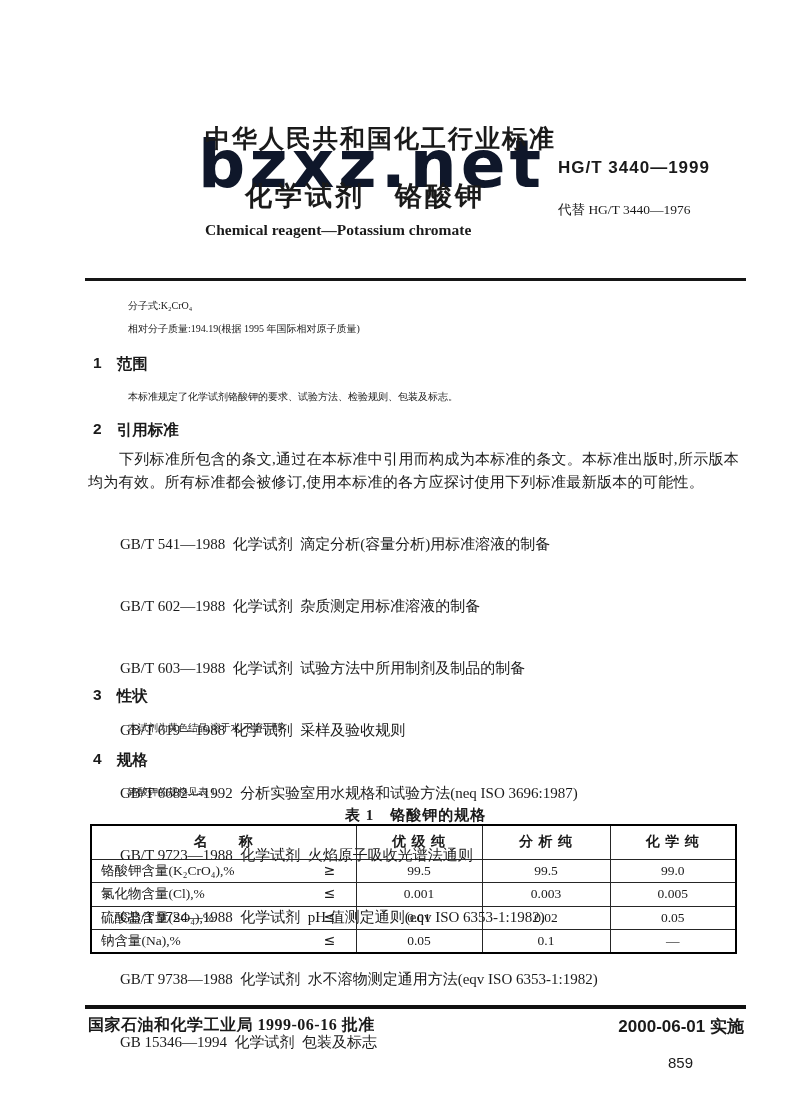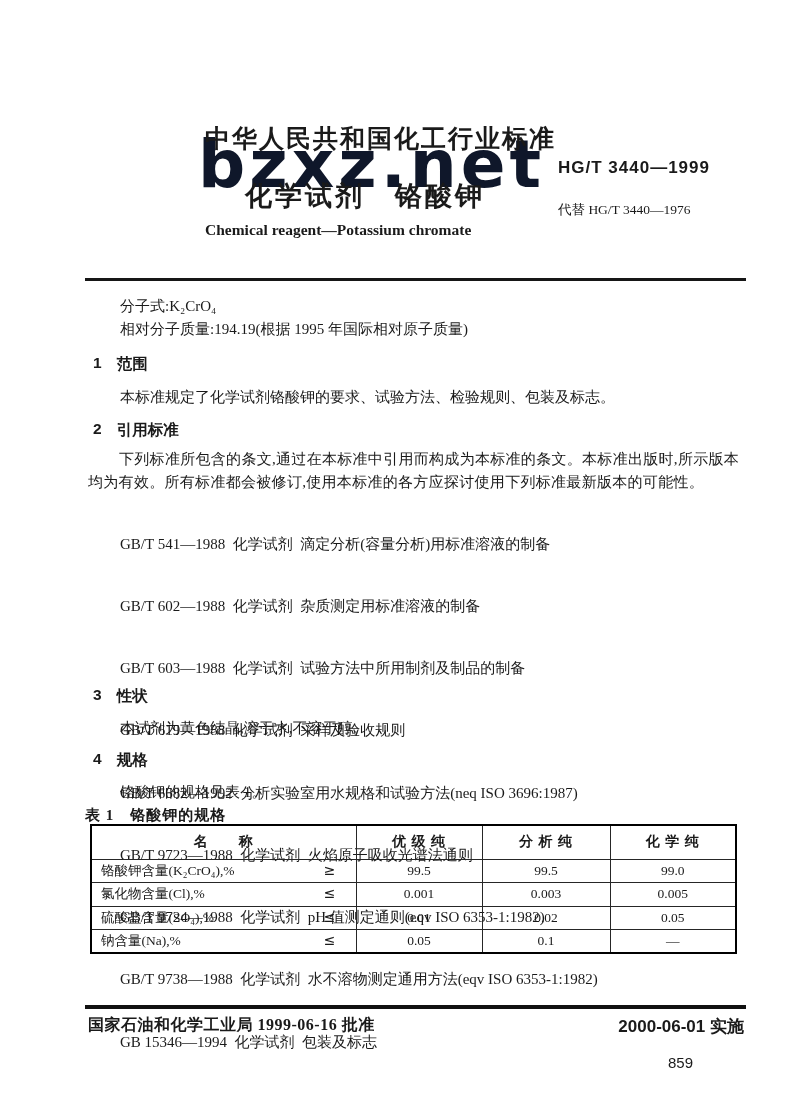--- a/index.html
+++ b/index.html
@@ -53,21 +53,21 @@
     font-size: 15.5px; font-weight: bold;
     z-index: 2;
   }
   .header-rule {
     left: 85px; top: 278px;
     width: 661px; height: 3px;
     background: #161616;
   }
 
   
-  .t15 { font-size: 15px; line-height: 20px; }
+  .t15 { font-size: 10px; line-height: 20px; margin-left: 8px; }
   .formula-line { left: 120px; top: 296px; }
   .mass-line    { left: 120px; top: 319px; }
 
   .sec-head {
     left: 93px;
     font-size: 15.5px; font-weight: bold;
     display: flex; gap: 15px;
     font-family: "Liberation Sans", "DejaVu Sans", sans-serif;
   }
   .sec1-head { top: 354px; }
@@ -84,21 +84,21 @@
     font-size: 15px; line-height: 20.75px;
     white-space: pre;
   }
   .sec3-head { top: 686px; }
   .sec3-body { left: 120px; top: 718px; }
   .sec4-head { top: 750px; }
   .sec4-body { left: 120px; top: 782px; }
 
   .table-caption {
     left: 85px; top: 806px; width: 661px;
-    text-align: left;
+    text-align: center;
     font-size: 15px; font-weight: bold;
     letter-spacing: 1px;
   }
 
   
   .spec-table {
     left: 90px; top: 824px;
     width: 645px;
     border-collapse: collapse;
     table-layout: fixed;

